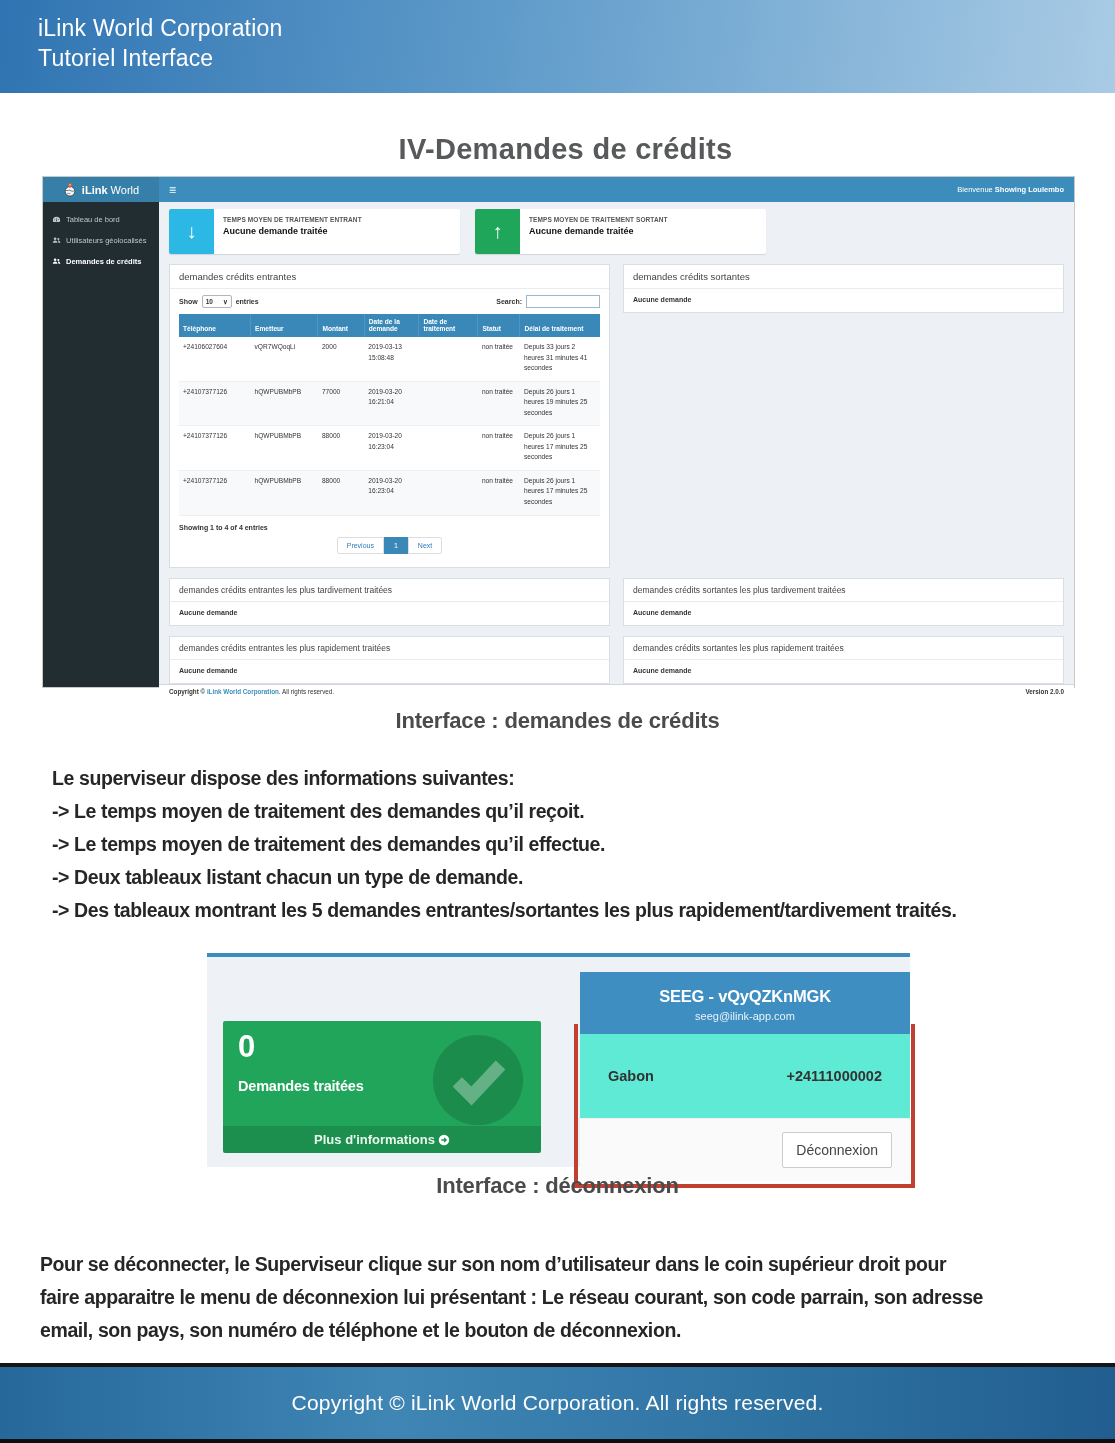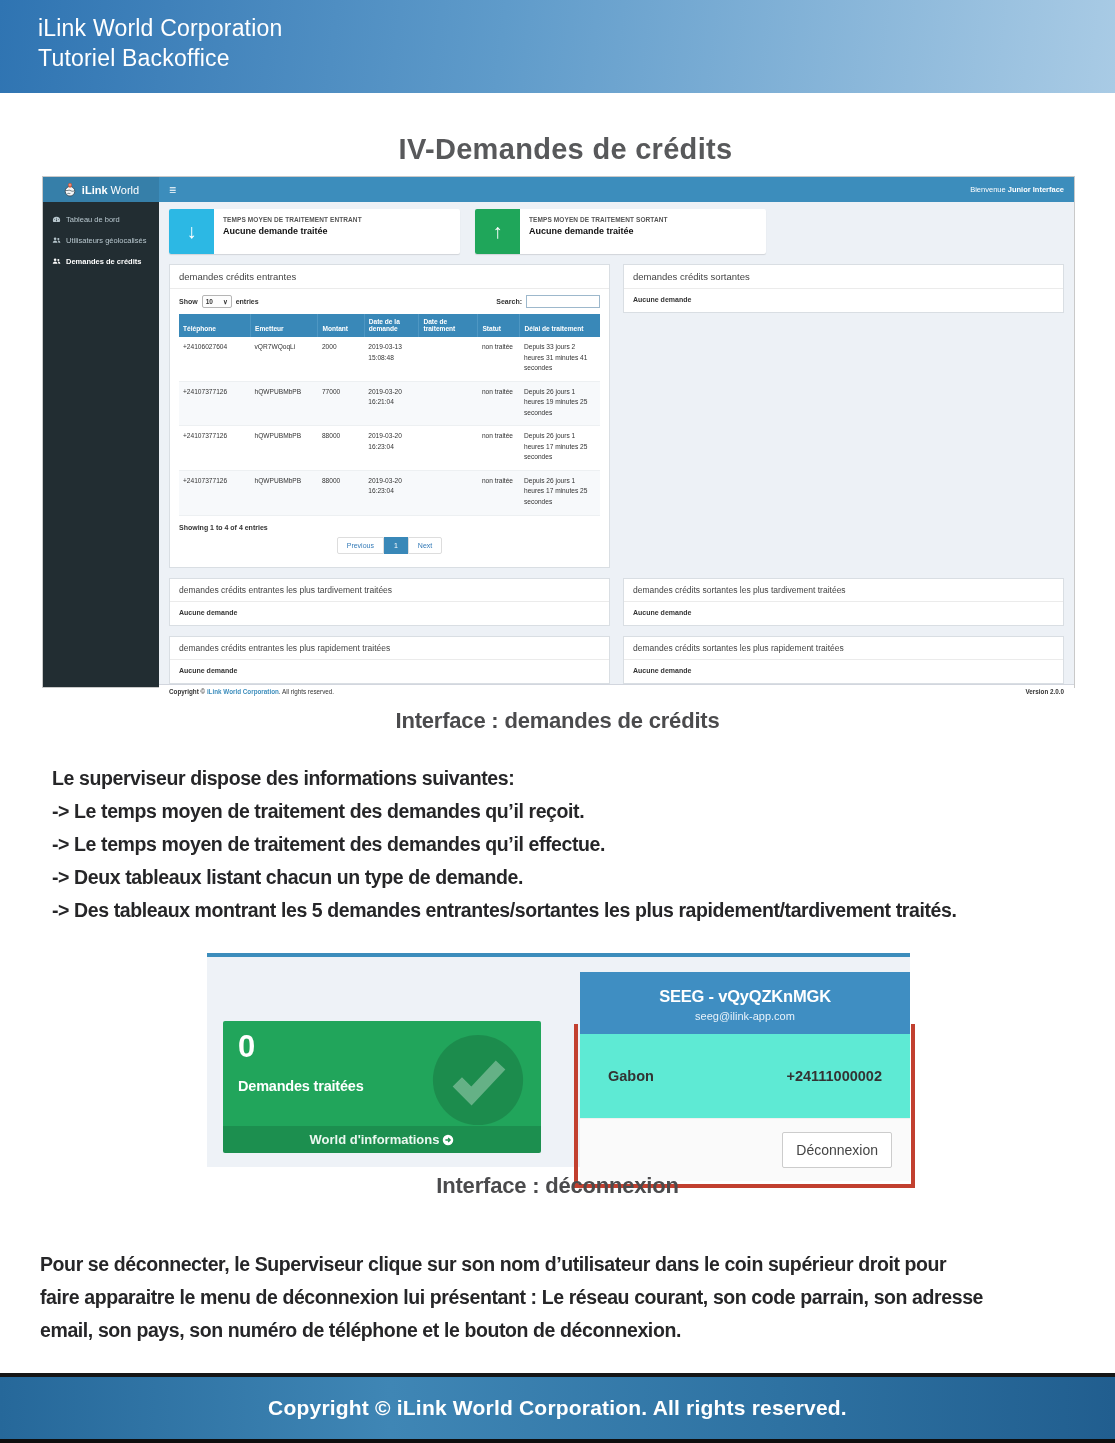--- a/index.html
+++ b/index.html
@@ -27,25 +27,25 @@
   .caption1 { top:708px; } .caption2 { top:1173px; }
   .doc-text {
     position:absolute; font-weight:700; color:#262628;
     font-size:19.5px; line-height:33px; letter-spacing:-.4px;
   }
   .doc-text1 { left:52px; top:762px; width:925px; }
   .doc-text1 ul { list-style:none; }
   .doc-text1 li { padding-left:27px; text-indent:-27px; }
   .doc-text2 { left:40px; top:1248px; width:950px; }
   .doc-footer {
-    position:absolute; left:0; right:0; bottom:0; height:70px;
+    position:absolute; left:0; right:0; bottom:0; height:80px;
     background:linear-gradient(90deg,#26689a 0%,#3f86b5 35%,#2e72a2 70%,#215e8f 100%);
     border-top:4px solid #161616; border-bottom:4px solid #0e0e0e;
     display:flex; align-items:center; justify-content:center;
-    color:#fff; font-size:21px; letter-spacing:.2px;font-weight:bold;
+    color:#fff; font-size:21px; letter-spacing:.2px;
   }
 
   
   .shot1 {
     position:absolute; left:42px; top:176px; width:1033px; height:512px;
     border:1px solid #c9c9c9; background:#edf1f6; display:flex; flex-direction:column;
   }
   .navbar { height:25px; display:flex; background:#3c8dbc; flex:0 0 25px; }
   .logo {
     width:116px; background:#367fa9; color:#fff; display:flex;
@@ -148,40 +148,40 @@
   .red-frame {
     position:absolute; left:-6px; right:-5px; top:52px; bottom:-7px;
     border:4px solid #c2402f; border-top:none; pointer-events:none;
   }
 </style>
 </head>
 <body>
 
 <div class="doc-header">
   <div>iLink World Corporation</div>
-  <div>Tutoriel Backoffice</div>
+  <div>Tutoriel Interface</div>
 </div>
 
 <div class="page-title">IV-Demandes de crédits</div>
 
 <div class="shot1">
   <div class="navbar">
     <div class="logo">
       <svg width="14" height="14" viewBox="0 0 20 22">
         <circle cx="10" cy="13" r="7.5" fill="#f4f6f7" stroke="#2e3d46" stroke-width="1.2"></circle>
         <path d="M3.5 11.5c2.5 1.6 4.5-1.2 6.5 0s4.5 2.3 6.5.8" stroke="#2e3d46" stroke-width="1" fill="none"></path>
         <path d="M6 16.5c1.5-.8 3 .6 4.5 0" stroke="#2e3d46" stroke-width="1" fill="none"></path>
         <path d="M10 0C8.3 0 7 1.3 7 3c0 2.1 3 5 3 5s3-2.9 3-5c0-1.7-1.3-3-3-3z" fill="#e05b3a"></path>
         <circle cx="10" cy="3" r="1" fill="#fff"></circle>
       </svg>
       <span><b>iLink</b>&nbsp;<span>World</span></span>
     </div>
     <div class="nav-rest">
       <span class="hamburger">≡</span>
-      <span class="welcome"><span>Bienvenue </span><b>Junior Interface</b></span>
+      <span class="welcome"><span>Bienvenue </span><b>Showing Loulembo</b></span>
     </div>
   </div>
 
   <div class="app-body">
     <div class="sidebar">
       <div class="side-item">
         <svg width="9" height="9" viewBox="0 0 16 16" fill="currentColor">
           <path d="M8 3a6.5 6.5 0 0 0-6.5 6.5c0 1 .3 2 .8 2.8h11.4c.5-.8.8-1.8.8-2.8A6.5 6.5 0 0 0 8 3zm0 2a.8.8 0 1 1 0 1.6A.8.8 0 0 1 8 5zm-3.8 2.4a.8.8 0 1 1 0 1.6.8.8 0 0 1 0-1.6zm7.6 0a.8.8 0 1 1 0 1.6.8.8 0 0 1 0-1.6zM8.9 11H7.1l.5-3.4h.8z"></path>
         </svg>
         <span>Tableau de bord</span>
@@ -361,21 +361,21 @@
 
 <div class="shot2">
   <div class="stat-card">
     <div class="stat-value">0</div>
     <div class="stat-label">Demandes traitées</div>
     <svg class="check-badge" width="94" height="94" viewBox="0 0 100 100">
       <circle cx="50" cy="50" r="48" fill="rgba(0,0,0,0.15)"></circle>
       <path d="M28 52 L43 67 L74 34" stroke="rgba(255,255,255,0.32)" stroke-width="14" fill="none" stroke-linecap="butt"></path>
     </svg>
     <div class="stat-footer">
-      <span>World d'informations</span>
+      <span>Plus d'informations</span>
       <svg width="12" height="12" viewBox="0 0 16 16">
         <circle cx="8" cy="8" r="7" fill="#ffffff"></circle>
         <path d="M4.5 8h6M8.2 5.3 10.9 8 8.2 10.7" stroke="#1e9150" stroke-width="1.7" fill="none"></path>
       </svg>
     </div>
   </div>
 
   <div class="dropdown">
     <div class="dd-header">
       <div class="dd-title">SEEG - vQyQZKnMGK</div>

